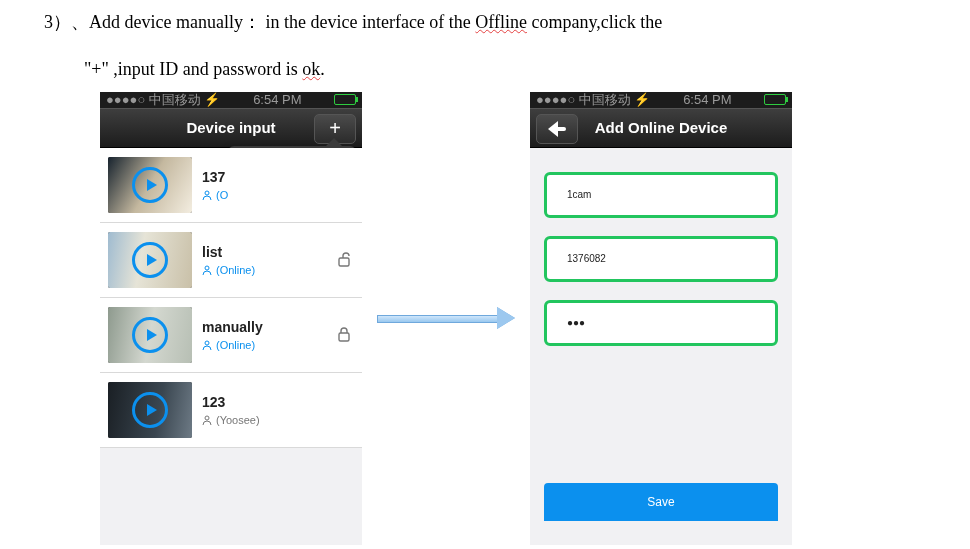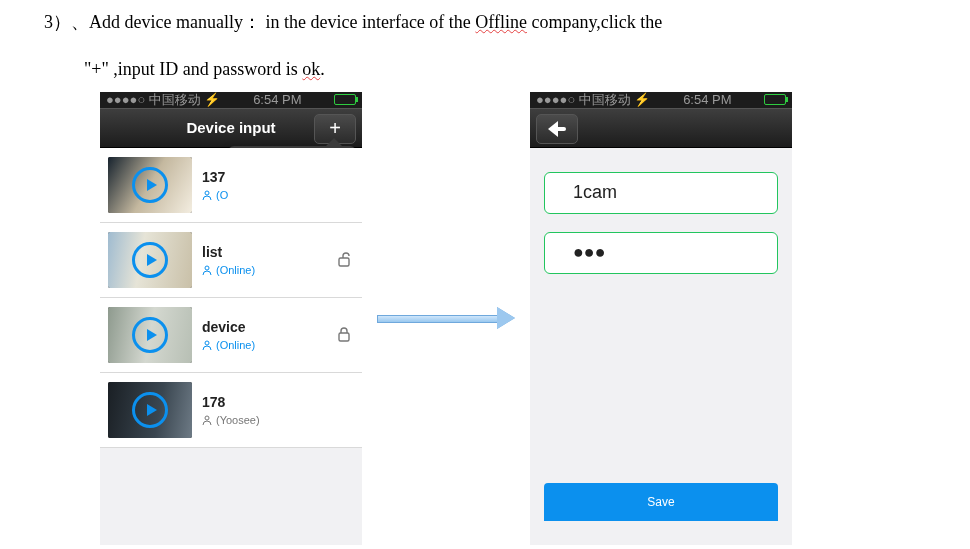--- a/index.html
+++ b/index.html
@@ -139,23 +139,23 @@
     border-left:8px solid transparent;border-right:8px solid transparent;border-bottom:8px solid #3b3b3b;
   }
   .popover .item {
     display:flex; align-items:center; gap:10px; padding:10px 12px; cursor:pointer;
   }
   .popover .item:first-child { border-bottom:1px solid #515151; }
   .pop-ico { width:16px;height:16px; display:flex;align-items:center;justify-content:center;}
   
   .form-area { padding:24px 14px; display:flex; flex-direction:column; gap:18px; flex:1;}
   .field {
-    background:#fff; border:1px solid #22c55e; border-radius:6px;
-    height:40px; padding:0 28px; display:flex; align-items:center;
-    font-size:18px; color:#222;
+    background:#fff; border:3px solid #22c55e; border-radius:6px;
+    height:40px; padding:0 20px; display:flex; align-items:center;
+    font-size:10px; color:#222;
   }
   .save-btn {
     margin-top:auto; height:38px; background:#0b90ee; color:#fff;
     border-radius:4px 4px 0 0; display:flex; align-items:center; justify-content:center;
     font-size:12px; cursor:pointer;
   }
   
   .arrow-between {
     width:148px; height:453px; display:flex; align-items:center; justify-content:center;
   }
@@ -269,21 +269,21 @@
             </svg>
         </span>
       </div>
 
       <div class="dev-row">
         <div class="thumb">
             <div class="t3"></div>
             <div class="play-circle"></div>
           </div>
         <div class="dev-info">
-          <span class="dev-name">device</span>
+          <span class="dev-name">manually</span>
           <span class="dev-status online">
             <svg class="person-ico" viewBox="0 0 10 10">
                 <circle cx="5" cy="3" r="2" fill="none" stroke="#0b90ee" stroke-width="1"></circle>
                 <path d="M1 10 Q1 6 5 6 Q9 6 9 10" fill="none" stroke="#0b90ee" stroke-width="1"></path>
               </svg>
             <span>(Online)</span>
           </span>
         </div>
         <span class="lock-ico">
           <svg width="16" height="16" viewBox="0 0 16 16">
@@ -292,21 +292,21 @@
             </svg>
         </span>
       </div>
 
       <div class="dev-row">
         <div class="thumb">
             <div class="t4"></div>
             <div class="play-circle"></div>
           </div>
         <div class="dev-info">
-          <span class="dev-name">178</span>
+          <span class="dev-name">123</span>
           <span class="dev-status">
             <svg class="person-ico" viewBox="0 0 10 10">
                 <circle cx="5" cy="3" r="2" fill="none" stroke="#777" stroke-width="1"></circle>
                 <path d="M1 10 Q1 6 5 6 Q9 6 9 10" fill="none" stroke="#777" stroke-width="1"></path>
               </svg>
             <span>(Yoosee)</span>
           </span>
         </div>
       </div>
     </div>
@@ -326,26 +326,30 @@
       <span class="right">
         <span class="battery"><span class="fill"></span></span>
       </span>
     </div>
     <div class="headerbar">
       <div class="header-left">
         <div class="back-btn">
           <span class="back-arrow"></span>
         </div>
       </div>
+      <span>Add Online Device</span>
     </div>
     <div class="form-area">
       <div class="field">
         <span>1cam</span>
       </div>
       <div class="field">
+        <span>1376082</span>
+      </div>
+      <div class="field">
         <span>●●●</span>
       </div>
       <div class="save-btn">
         <span>Save</span>
       </div>
     </div>
   </div>
 
 </div>
 

